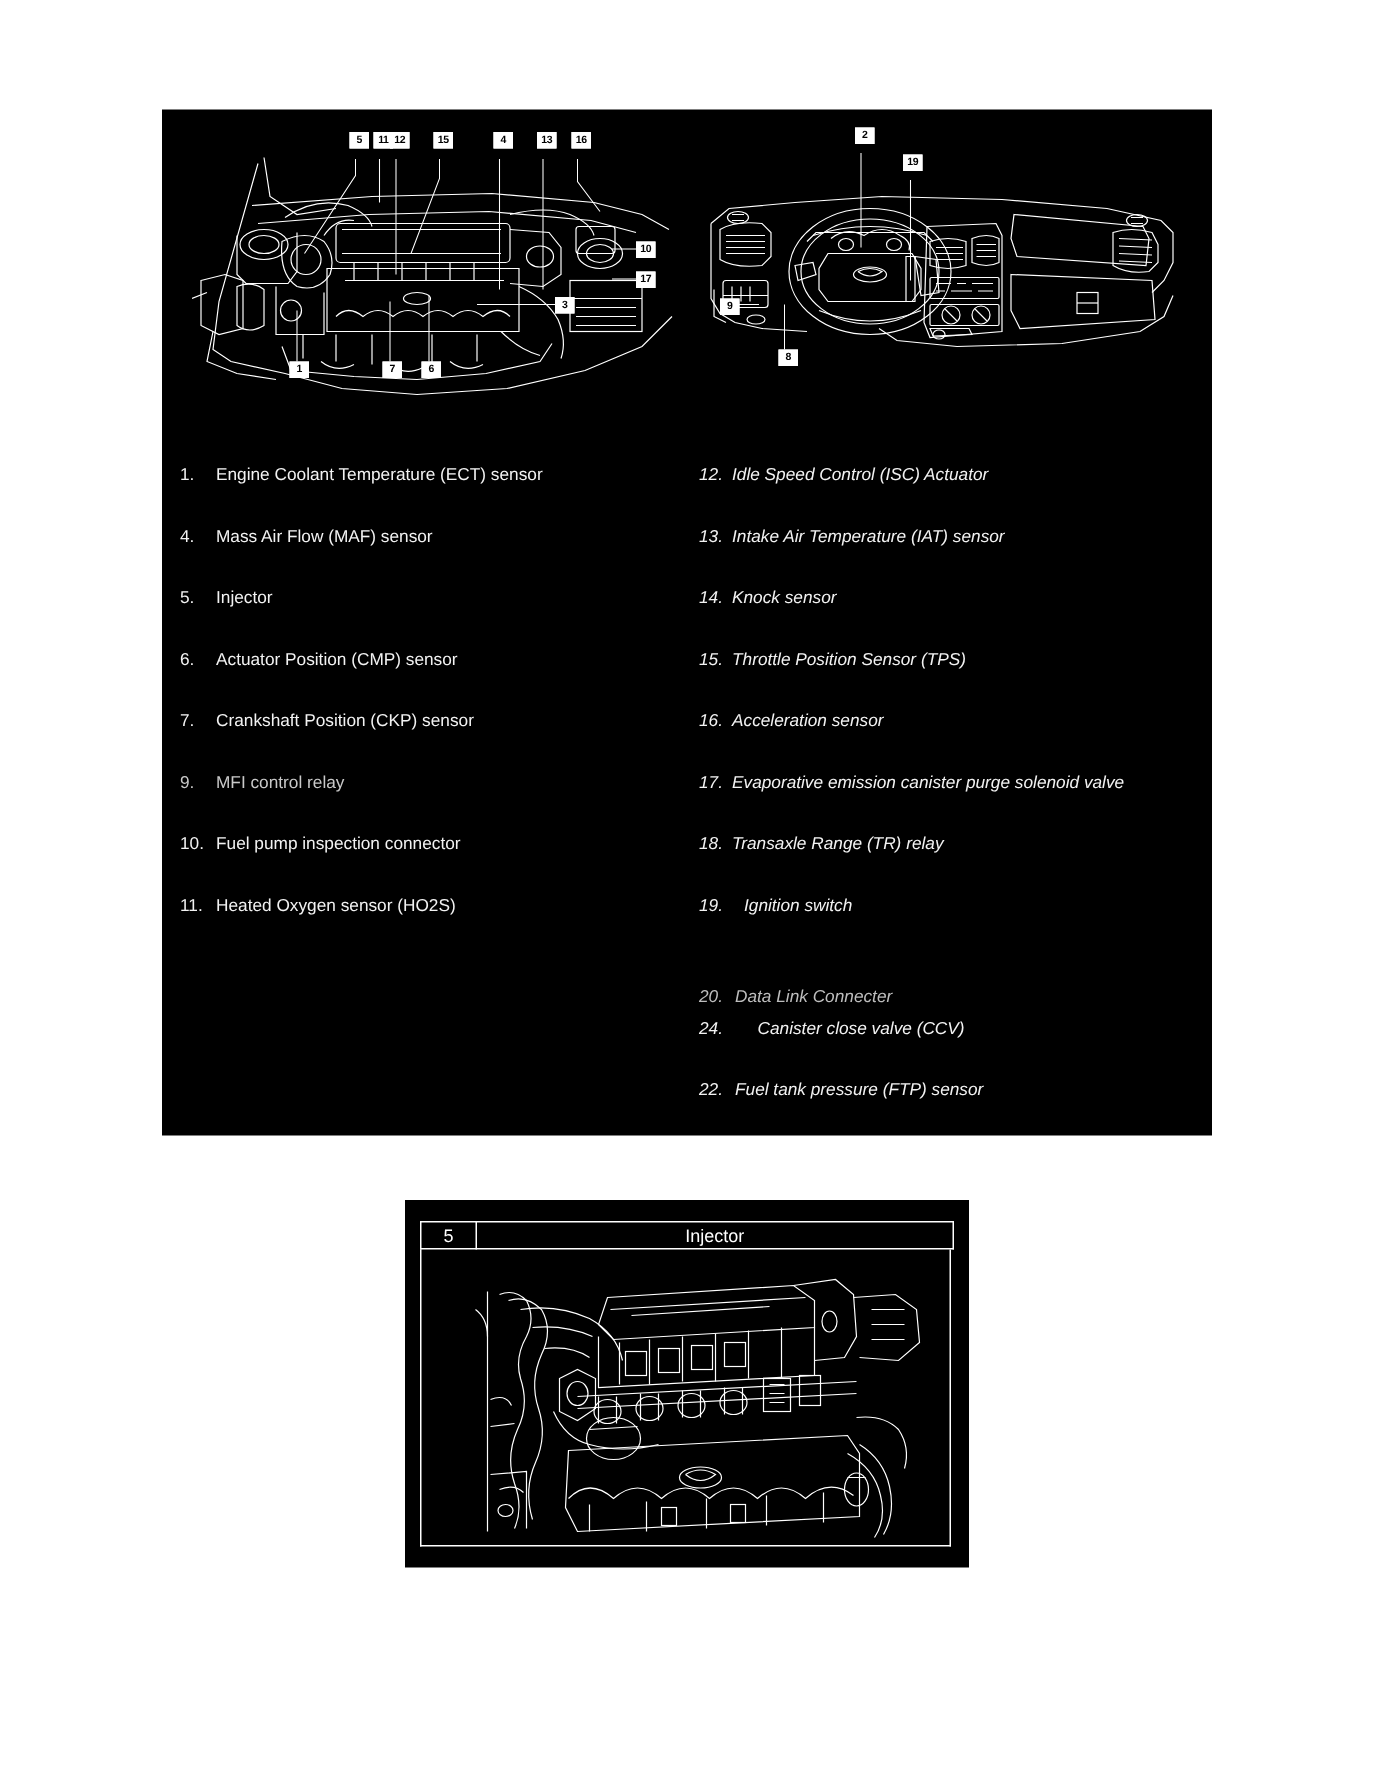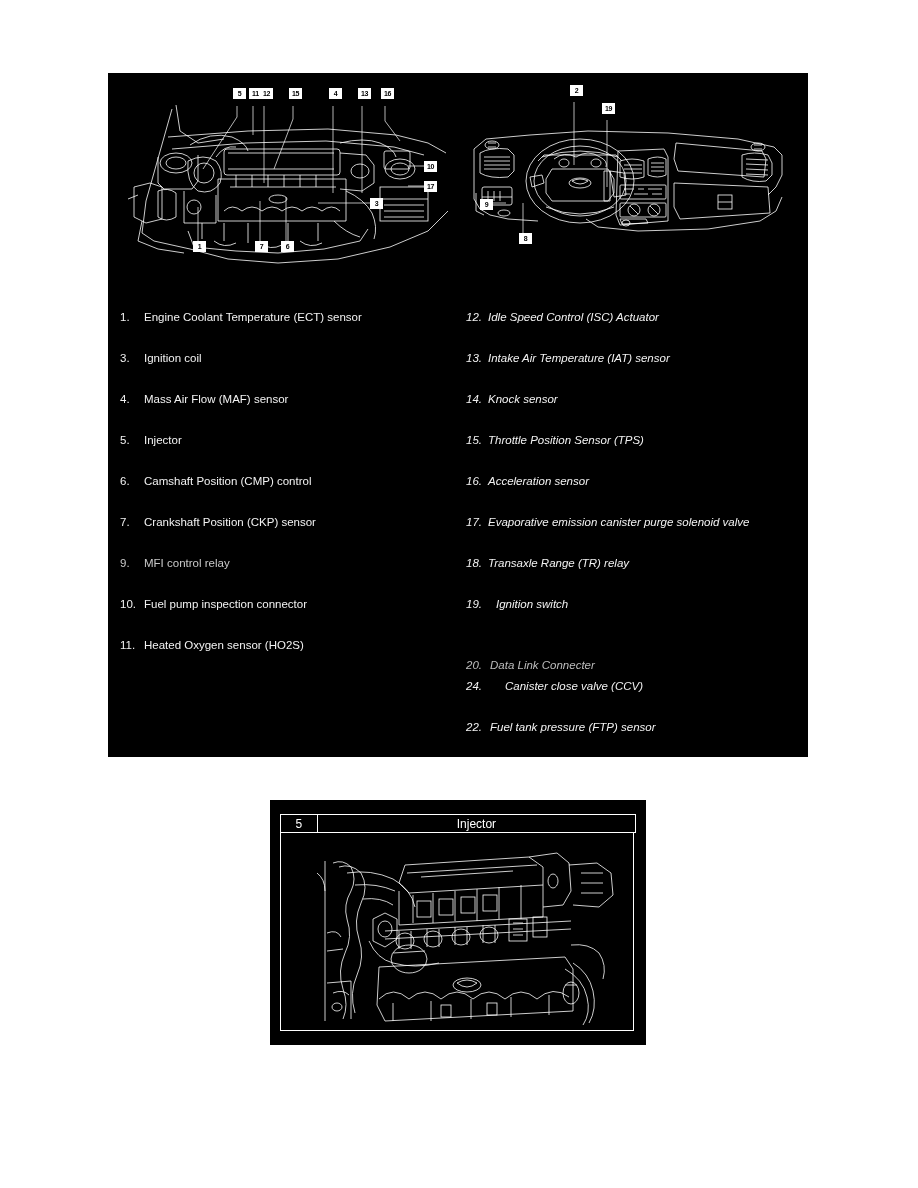--- a/index.html
+++ b/index.html
@@ -318,24 +318,23 @@
 
       <div class="callout" style="left:462px; top:12px;">2</div>
       <div class="callout" style="left:494px; top:30px;">19</div>
       <div class="callout" style="left:372px; top:126px;">9</div>
       <div class="callout" style="left:411px; top:160px;">8</div>
 
     </div>
 
     <div class="legend" id="legend-left">
       <div class="legend-item"><span class="num">1.</span><span class="lbl">Engine Coolant Temperature (ECT) sensor</span></div>
-      <div class="legend-item"><span class="num">3.</span><span class="lbl">Ignition coil</span></div>
       <div class="legend-item"><span class="num">4.</span><span class="lbl">Mass Air Flow (MAF) sensor</span></div>
       <div class="legend-item"><span class="num">5.</span><span class="lbl">Injector</span></div>
-      <div class="legend-item"><span class="num">6.</span><span class="lbl">Camshaft Position (CMP) control</span></div>
+      <div class="legend-item"><span class="num">6.</span><span class="lbl">Actuator Position (CMP) sensor</span></div>
       <div class="legend-item"><span class="num">7.</span><span class="lbl">Crankshaft Position (CKP) sensor</span></div>
       <div class="legend-item dim"><span class="num">9.</span><span class="lbl">MFI control relay</span></div>
       <div class="legend-item"><span class="num">10.</span><span class="lbl">Fuel pump inspection connector</span></div>
       <div class="legend-item"><span class="num">11.</span><span class="lbl">Heated Oxygen sensor (HO2S)</span></div>
     </div>
 
     <div class="legend" id="legend-right">
       <div class="legend-item"><span class="num">12.</span><span class="lbl">Idle Speed Control (ISC) Actuator</span></div>
       <div class="legend-item"><span class="num">13.</span><span class="lbl">Intake Air Temperature (IAT) sensor</span></div>
       <div class="legend-item"><span class="num">14.</span><span class="lbl">Knock sensor</span></div>

